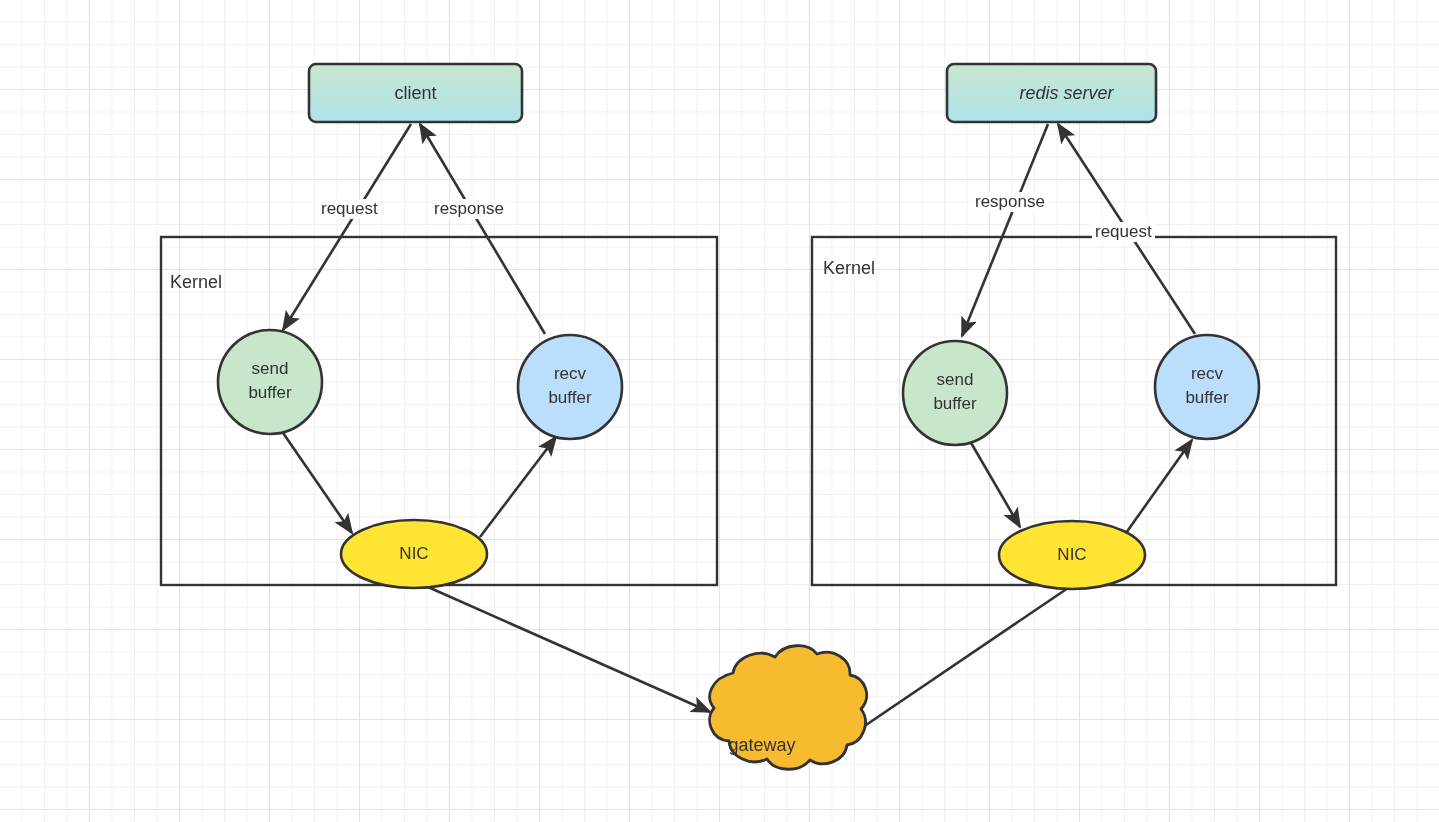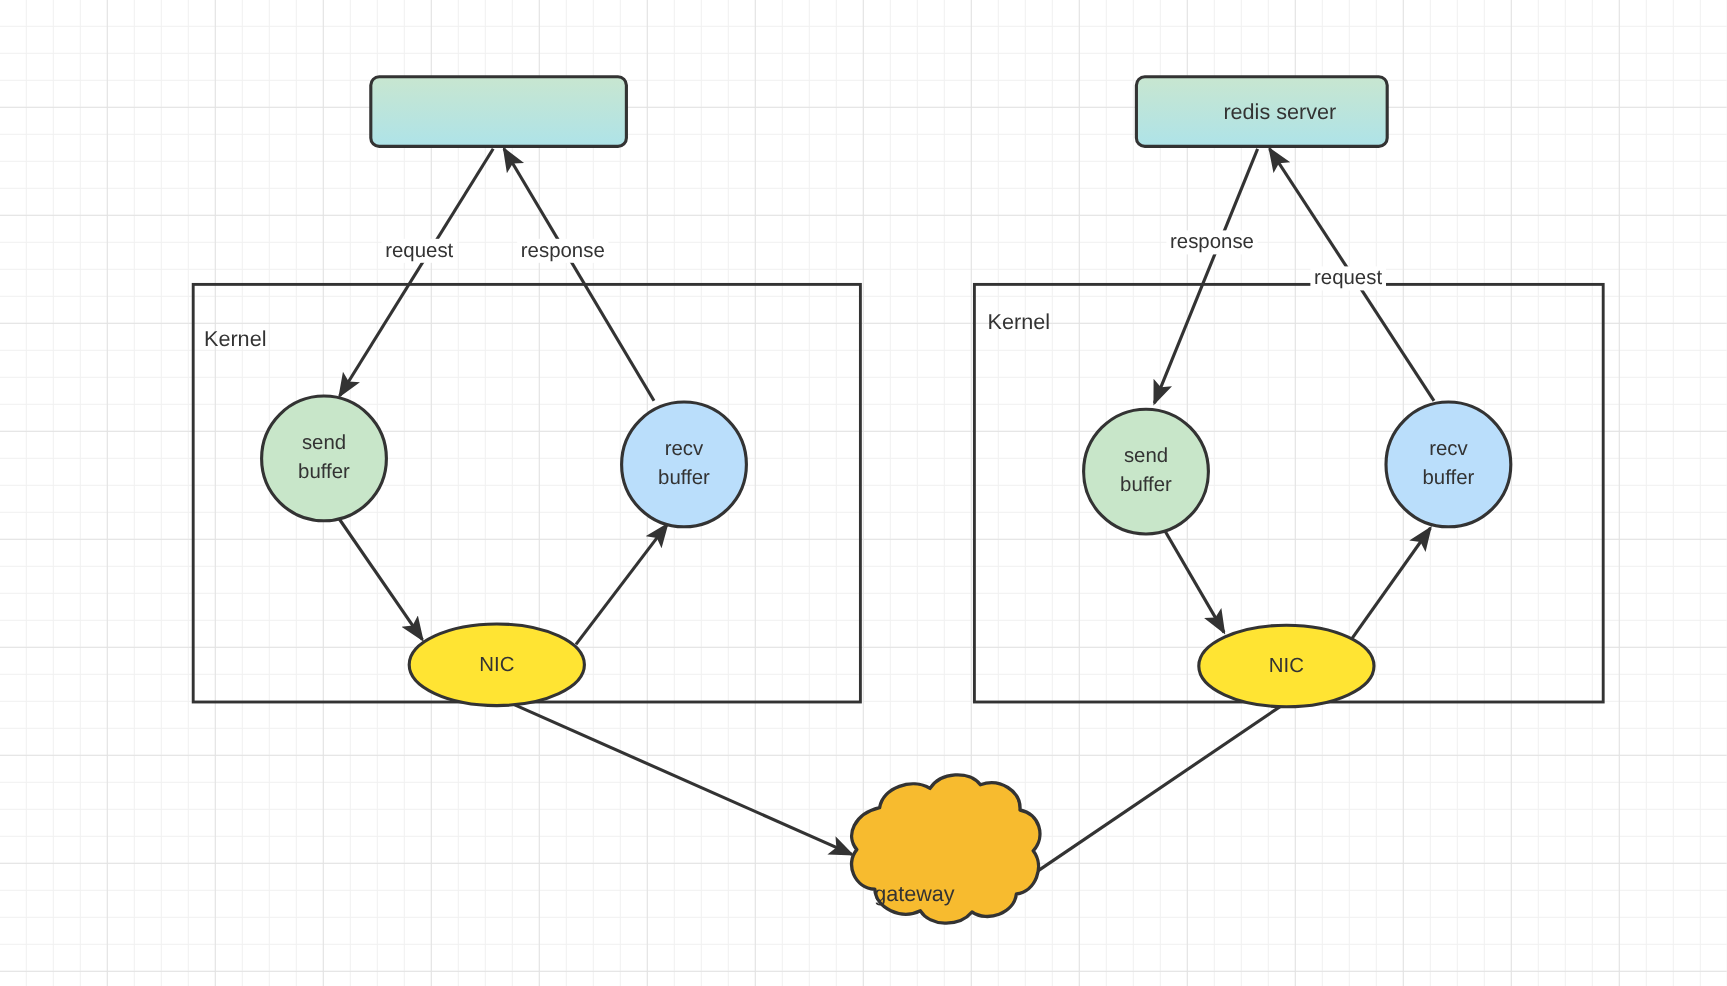--- a/index.html
+++ b/index.html
@@ -116,22 +116,23 @@
              C 833 648, 851 659, 850 675
              C 866 678, 872 697, 861 709
              C 871 722, 863 743, 847 745
              C 845 761, 823 769, 810 760
              C 799 773, 775 772, 767 759
              C 751 767, 730 757, 729 741
              C 712 740, 704 720, 714 708
              C 704 696, 712 678, 733 673 Z" fill="#f7bb2f" stroke="#333333" stroke-width="2.8" stroke-linejoin="round"></path>
   </svg>
 
+  <div class="node-label" style="left:309px; top:82px; width:213px; font-size:18px;">client</div>
 
-  <div class="node-label" style="left:947px; top:82px; width:239px; font-size:18px;">redis server</div>
+  <div class="node-label" style="left:947px; top:82px; width:239px; font-size:18px;font-style:italic;">redis server</div>
 
   <div class="kernel-label" style="left:170px; top:272px;">Kernel</div>
 
   <div class="kernel-label" style="left:823px; top:258px;">Kernel</div>
 
   <div class="node-label" style="left:210px; top:358px; width:120px; font-size:17px;">send</div>
   <div class="node-label" style="left:210px; top:382px; width:120px; font-size:17px;">buffer</div>
 
   <div class="node-label" style="left:510px; top:363px; width:120px; font-size:17px;">recv</div>
   <div class="node-label" style="left:510px; top:387px; width:120px; font-size:17px;">buffer</div>

